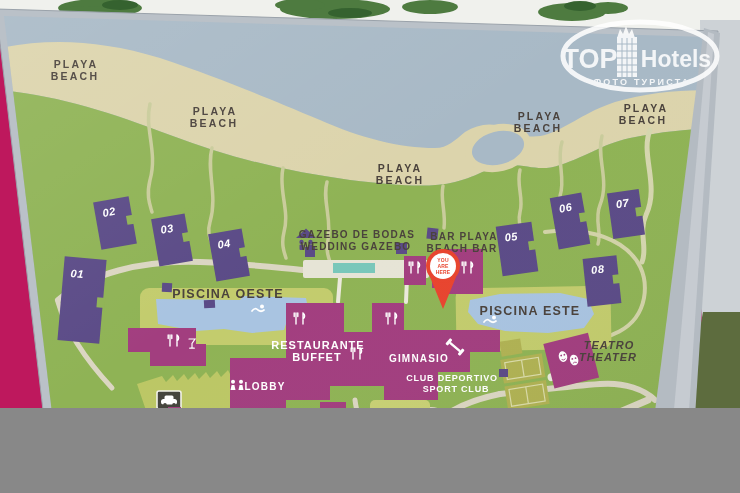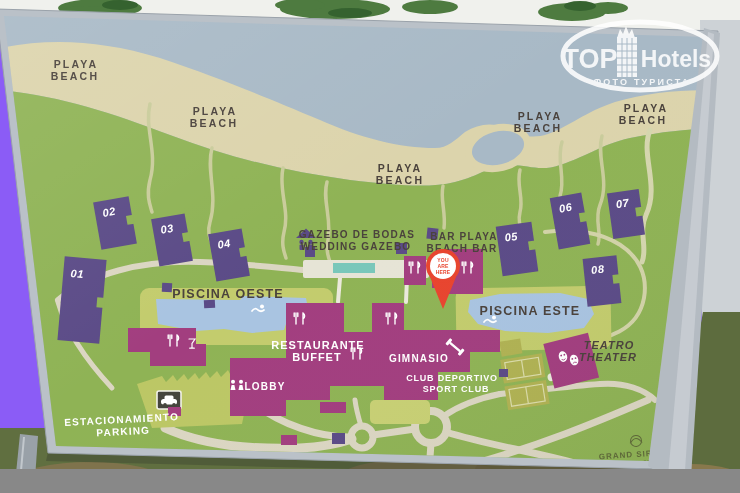--- a/index.html
+++ b/index.html
@@ -1,16 +1,16 @@
 <!DOCTYPE html>
 <html><head>
 <meta charset="utf-8">
 <style>
   html,body{margin:0;padding:0;background:#888;}
-  .stage{position:relative;width:740px;height:469px;overflow:hidden;background:#8b5cf6;}
+  .stage{position:relative;width:740px;height:408px;overflow:hidden;background:#be185d;}
   svg{display:block;}
   text{font-family:"Liberation Sans",sans-serif;text-anchor:middle;}
   .lbl{font-weight:bold;fill:#4a423c;}
   .lbl-w{font-weight:bold;fill:#ffffff;}
   .beach{font-size:10.5px;letter-spacing:2.2px;}
   .s10{font-size:10px;letter-spacing:1.2px;}
   .s9{font-size:9px;letter-spacing:0.8px;}
   .s11{font-size:11px;letter-spacing:1px;}
   .s12{font-size:12.5px;letter-spacing:1.2px;}
   .num{font-size:11px;font-style:italic;letter-spacing:0.5px;fill:#fff;font-weight:bold;}

